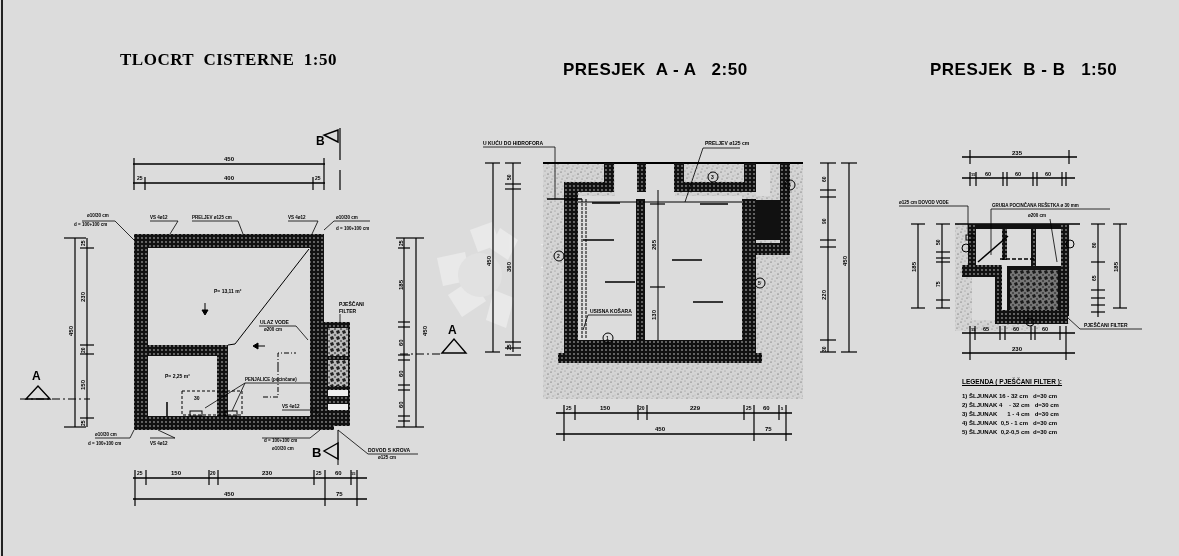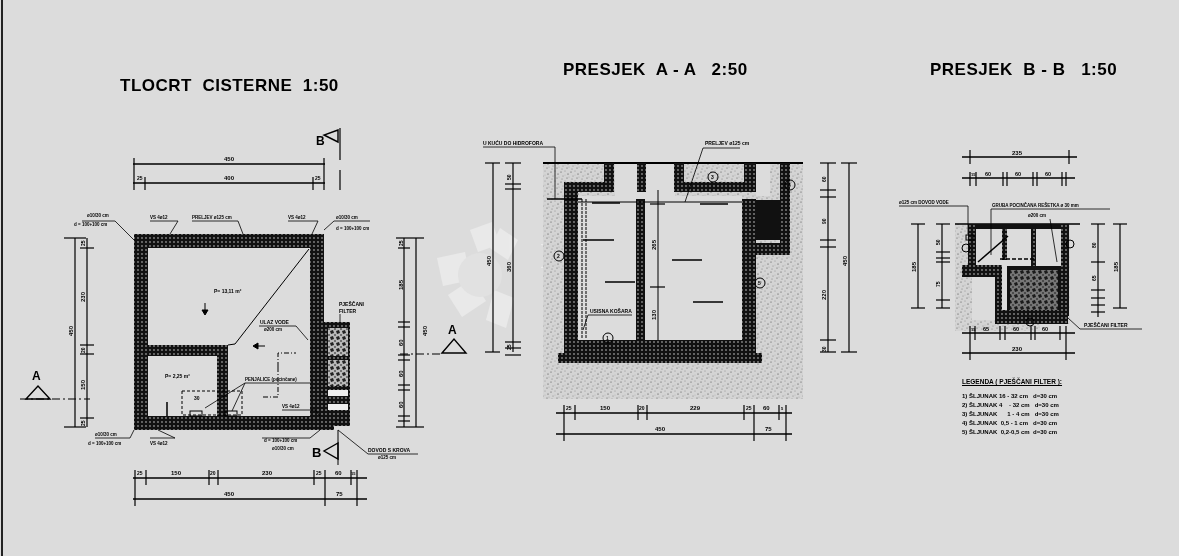--- a/index.html
+++ b/index.html
@@ -10,21 +10,21 @@
   .t { font-family:"Liberation Sans", sans-serif; font-weight:bold; fill:#000; }
   .legend { position:absolute; left:962px; top:378px; font-family:"Liberation Sans", sans-serif; font-weight:bold; font-size:6px; }
   .legend .lh { text-decoration:underline; font-size:6.5px; margin-bottom:8px; }
   .legend .li { margin-bottom:3px; white-space:pre; }
 </style>
 </head>
 <body>
 
 <div class="frame"></div>
 
-<div class="title" style="left:120px;top:76px;">TLOCRT  CISTERNE  1:50</div>
+<div class="title" style="left:120px;top:50px;font-family:Liberation Serif, serif;">TLOCRT  CISTERNE  1:50</div>
 <div class="title" style="left:563px;top:60px;">PRESJEK  A - A   2:50</div>
 <div class="title" style="left:930px;top:60px;">PRESJEK  B - B   1:50</div>
 
 <svg width="1179" height="556" viewBox="0 0 1179 556">
   <defs>
     <pattern id="conc" width="4" height="4" patternUnits="userSpaceOnUse">
       <rect width="4" height="4" fill="#111"></rect>
       <circle cx="2" cy="2" r="0.9" fill="#888"></circle>
     </pattern>
     <pattern id="soil" width="10" height="10" patternUnits="userSpaceOnUse">

